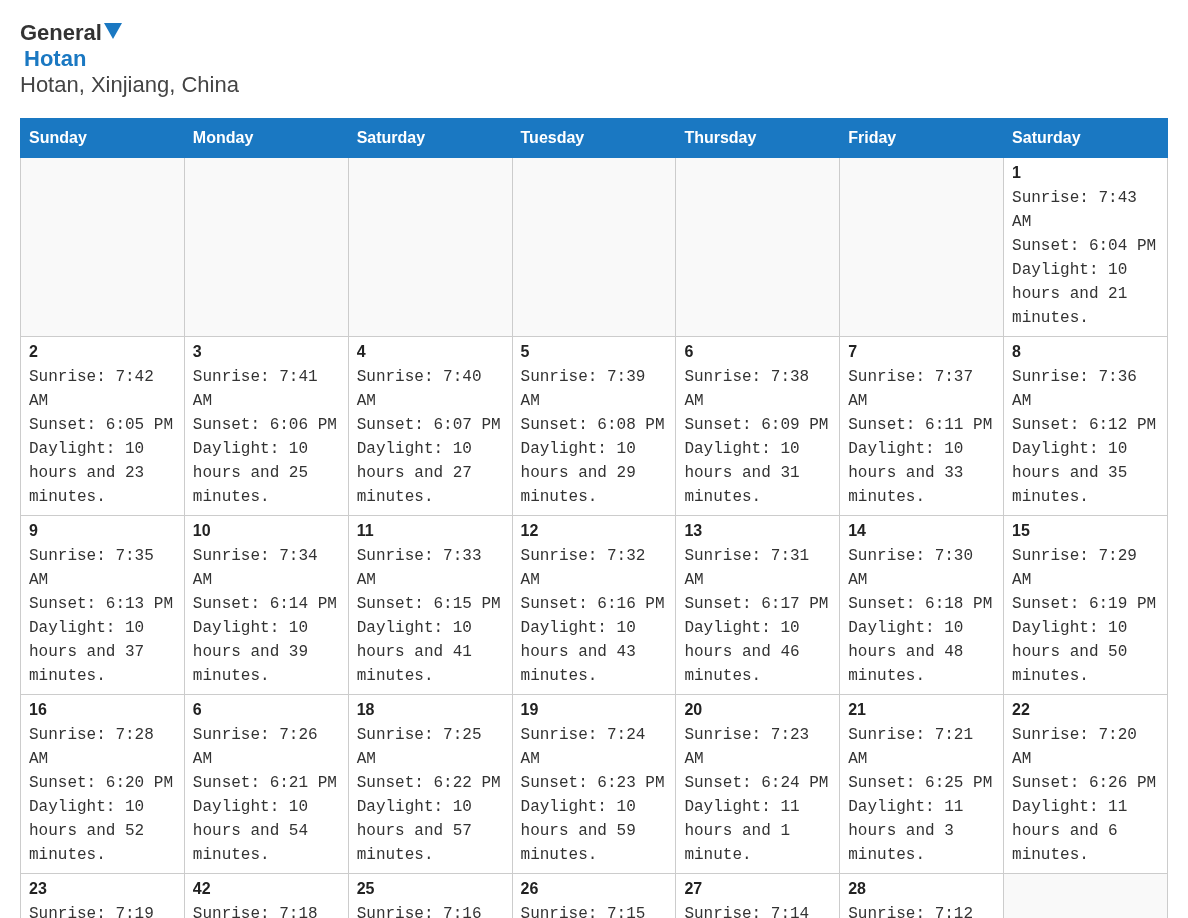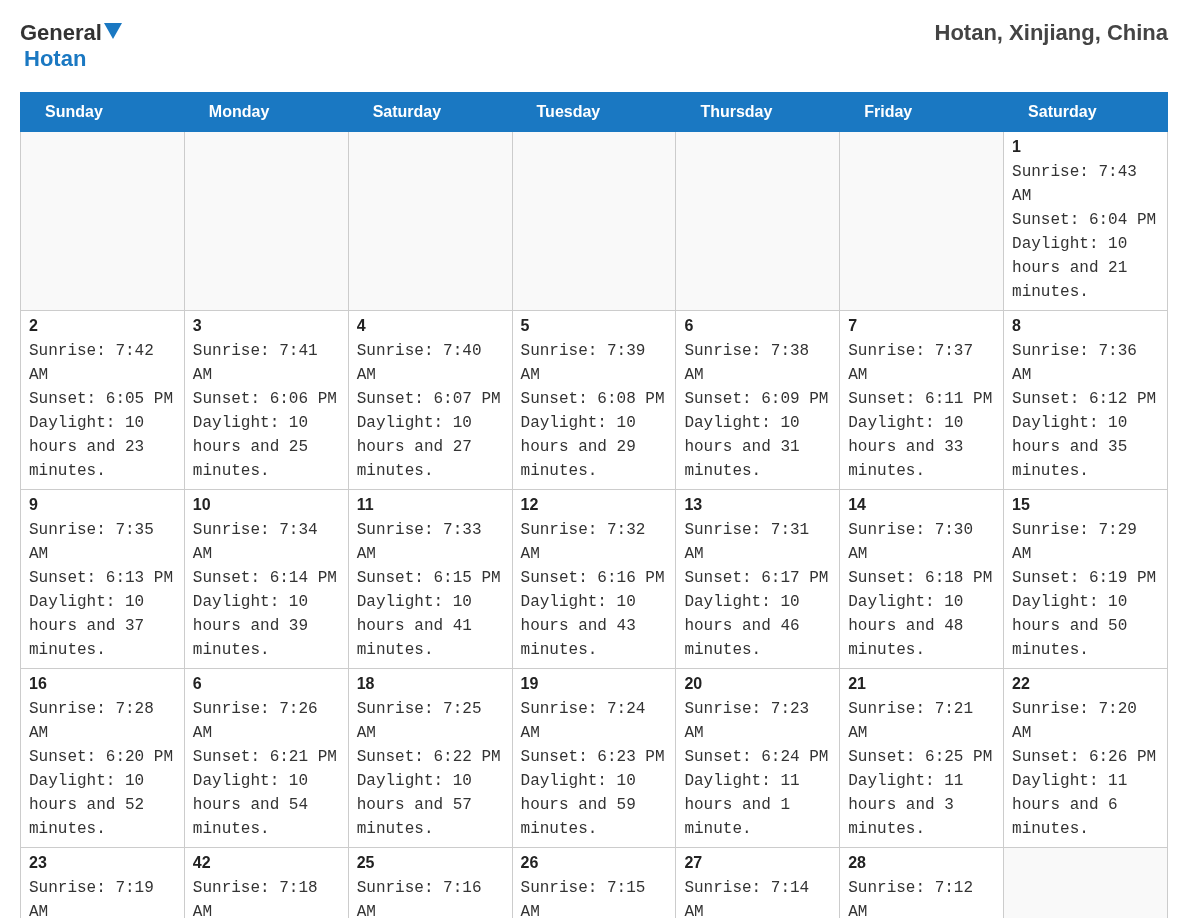--- a/index.html
+++ b/index.html
@@ -8,20 +8,21 @@
       background: #fff;
       padding: 20px;
       width: 1188px;
       min-height: 918px;
     }
     .header {
       display: flex;
       justify-content: space-between;
       align-items: flex-start;
       margin-bottom: 20px;
+      flex-direction: column;
     }
     .logo-text-general {
       font-size: 22px;
       font-weight: bold;
       color: #333;
     }
     .logo-text-blue {
       font-size: 22px;
       font-weight: bold;
       color: #1a78c2;
@@ -29,33 +30,33 @@
     .title-section {
       text-align: right;
     }
     .title-section h1 {
       font-size: 46px;
       font-weight: normal;
       color: #222;
     }
     .title-section h2 {
       font-size: 22px;
-      font-weight: bold;
+      font-weight: normal;
       color: #444;
     }
     .calendar {
       width: 100%;
       border-collapse: collapse;
     }
     .calendar thead tr th {
       background-color: #1a78c2;
       color: #fff;
       font-size: 16px;
       font-weight: bold;
-      padding: 10px 24px;
+      padding: 10px 8px;
       text-align: left;
       border: 1px solid #1a78c2;
     }
     .calendar tbody tr td {
       vertical-align: top;
       border: 1px solid #ccc;
       padding: 6px 8px;
       width: 14.28%;
       min-height: 110px;
       height: 120px;

